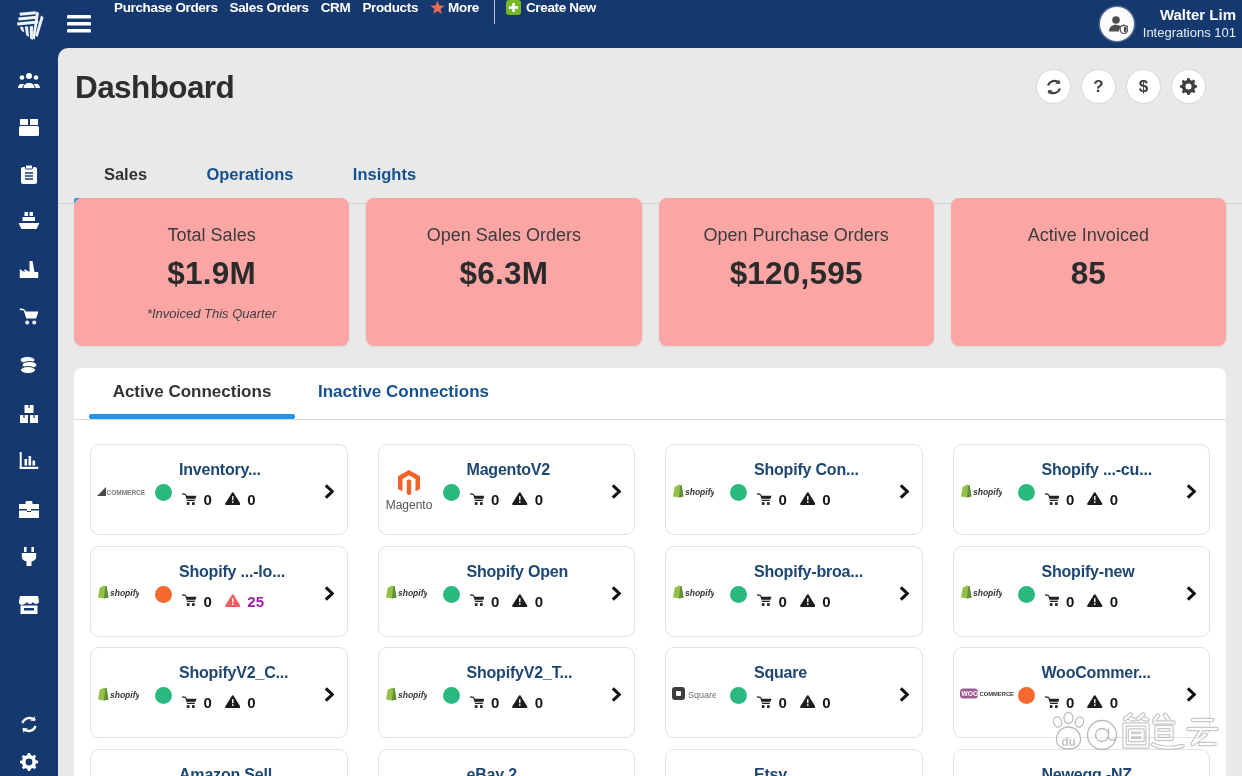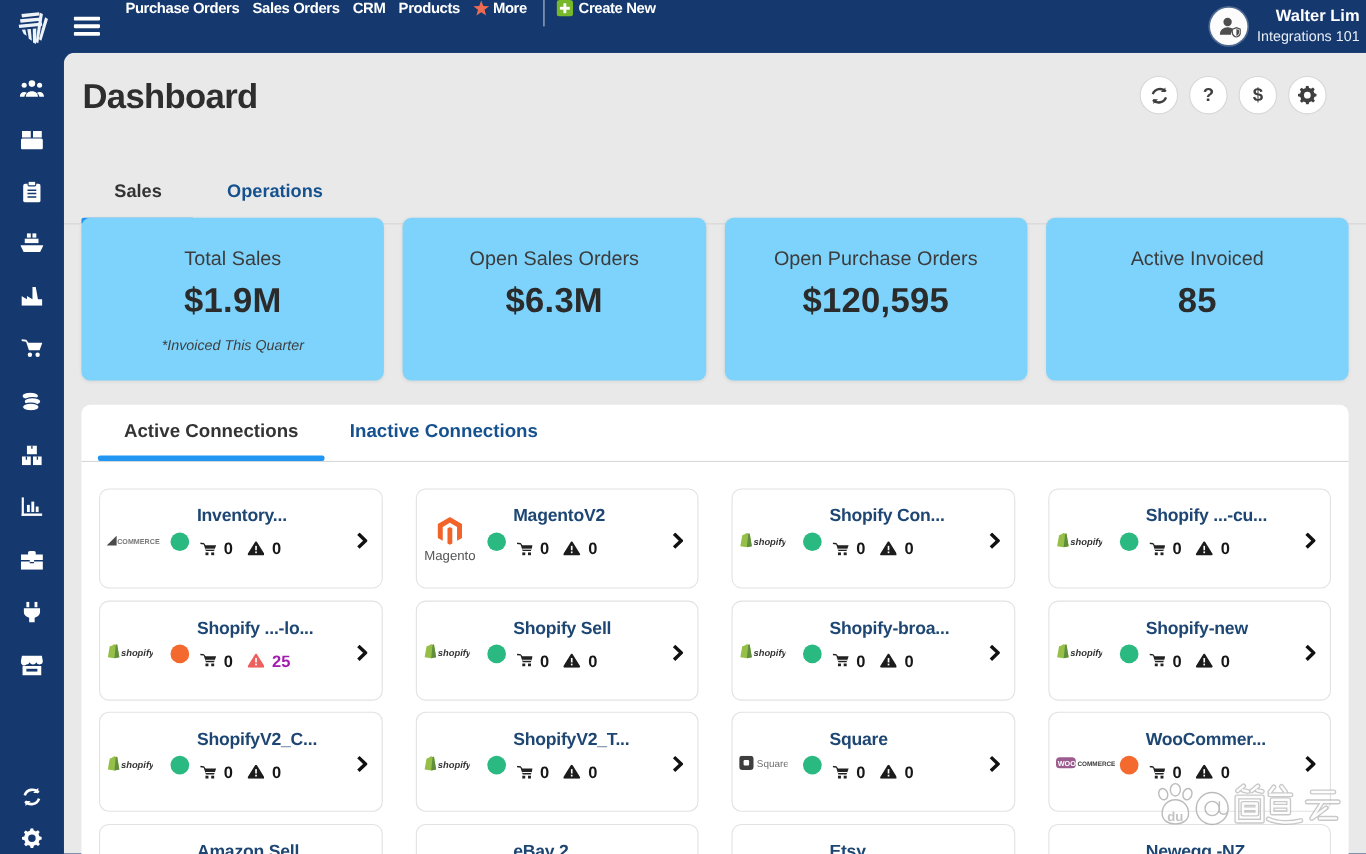--- a/index.html
+++ b/index.html
@@ -27,21 +27,21 @@
 #tabs1 { position:absolute; left:0; top:82px; width:1184px; height:46px; border-bottom:1px solid #d4d4d4; display:flex; padding-left:16px;margin-top:28px; }
 .tab { height:46px; display:flex; align-items:center; justify-content:center; padding-bottom:14px; font-weight:bold; font-size:16.5px; color:#15518f; position:relative; }
 .tab.active { color:#333; }
 .tab.active::after { content:""; position:absolute; left:0; right:0; bottom:0; height:6px; background:#2196f3; border-radius:2px; }
 #tb-sales { width:103px; }
 #tb-ops { width:146px; }
 #tb-ins { width:123px; }
 
 
 #stats { position:absolute; left:16px; top:150px; width:1152px; display:flex; gap:17px; }
-.stat { flex:1; height:148px; background:#7dd3fc; border-radius:8px; box-shadow:0 1px 3px rgba(0,0,0,0.07); text-align:center; }
+.stat { flex:1; height:148px; background:#fca5a5; border-radius:8px; box-shadow:0 1px 3px rgba(0,0,0,0.07); text-align:center; }
 .stat .t { margin-top:27px; font-size:18px; color:#3c3c3c; }
 .stat .v { margin-top:9px; font-size:31.5px; font-weight:bold; color:#2b2b2b; letter-spacing:0.2px; }
 .stat .n { margin-top:14px; font-size:13px; font-style:italic; color:#3f3f3f; }
 
 
 #panel { position:absolute; left:16px; top:320px; width:1152px; height:500px; background:#fff; border-radius:8px 8px 0 0; }
 #tabs2 { height:52px; border-bottom:1px solid #d8d8d8; display:flex; padding-left:15px; }
 .tab2 { height:52px; display:flex; align-items:center; justify-content:center; padding-bottom:4px; font-weight:bold; font-size:17px; color:#15518f; position:relative; }
 .tab2.active { color:#333; }
 .tab2.active::after { content:""; position:absolute; left:0; right:0; bottom:1px; height:5.5px; background:#2196f3; border-radius:2px; }
@@ -77,20 +77,21 @@
     <div class="circbtn">$</div>
     <div class="circbtn">
         <svg width="17" height="17" viewBox="0 0 20 20">
           <path fill="#3f3f3f" fill-rule="evenodd" d="M8.7 0h2.6l.5 2.3a7.8 7.8 0 0 1 2.2.9l2-1.3 1.9 1.9-1.3 2a7.8 7.8 0 0 1 .9 2.2L20 8.7v2.6l-2.3.5a7.8 7.8 0 0 1-.9 2.2l1.3 2-1.9 1.9-2-1.3a7.8 7.8 0 0 1-2.2.9L11.3 20H8.7l-.5-2.3a7.8 7.8 0 0 1-2.2-.9l-2 1.3L2.1 16.2l1.3-2a7.8 7.8 0 0 1-.9-2.2L0 11.3V8.7l2.3-.5a7.8 7.8 0 0 1 .9-2.2l-1.3-2L3.8 2.1l2 1.3a7.8 7.8 0 0 1 2.2-.9zM10 6.4A3.6 3.6 0 1 0 10 13.6 3.6 3.6 0 1 0 10 6.4z"></path>
         </svg>
       </div>
   </div>
   <div id="tabs1">
     <div class="tab active" id="tb-sales">Sales</div>
     <div class="tab" id="tb-ops">Operations</div>
+    <div class="tab" id="tb-ins">Insights</div>
   </div>
   <div id="stats">
     <div class="stat">
         <div class="t">Total Sales</div>
         <div class="v">$1.9M</div>
         <div class="n">*Invoiced This Quarter</div>
       </div>
     <div class="stat">
         <div class="t">Open Sales Orders</div>
         <div class="v">$6.3M</div>
@@ -258,21 +259,21 @@
         </div>
         <div class="ccard">
           <div class="logo">
             <svg width="42" height="14" viewBox="0 0 42 14">
               <path d="M5.5 1.5 C6.5 0.2 7.8 0.5 8.3 1.2 L9.5 1 L11.5 12.5 L7 13.5 L1 12.5 L2.8 2.5 L4.5 2 C4.7 1.8 5 1.6 5.5 1.5z" fill="#96bf48"></path>
               <path d="M8.3 1.2 L9.5 1 L11.5 12.5 L7 13.5z" fill="#5e8e3e"></path>
               <text x="13" y="11" font-size="8.5" font-weight="bold" font-style="italic" fill="#333" font-family="Liberation Sans">shopify</text>
             </svg>
           </div>
           <div class="dot "></div>
-          <div class="ttl">Shopify Sell</div>
+          <div class="ttl">Shopify Open</div>
           <div class="counts">
             <svg width="14.5" height="12" viewBox="0 0 14.5 12" style="display:block">
               <path fill="#222" d="M0 0.2 l3.4 .5 1.5 2 H14.5 L12.6 8 H5.2 L3.2 2 0 1.6 z"></path>
               <rect x="4.8" y="5.8" width="8.6" height="0.9" fill="#fff"></rect>
               <rect x="4.8" y="9.2" width="2.7" height="2.7" fill="#222"></rect>
               <rect x="10" y="9.2" width="2.7" height="2.7" fill="#222"></rect>
             </svg>
             <span class="num">0</span>
             <svg width="15.5" height="13" viewBox="0 0 15.5 13" style="display:block">
               <path d="M7.75 1.2 L14.4 12 H1.1 Z" fill="#1c1c1c" stroke="#1c1c1c" stroke-width="2" stroke-linejoin="round"></path>

